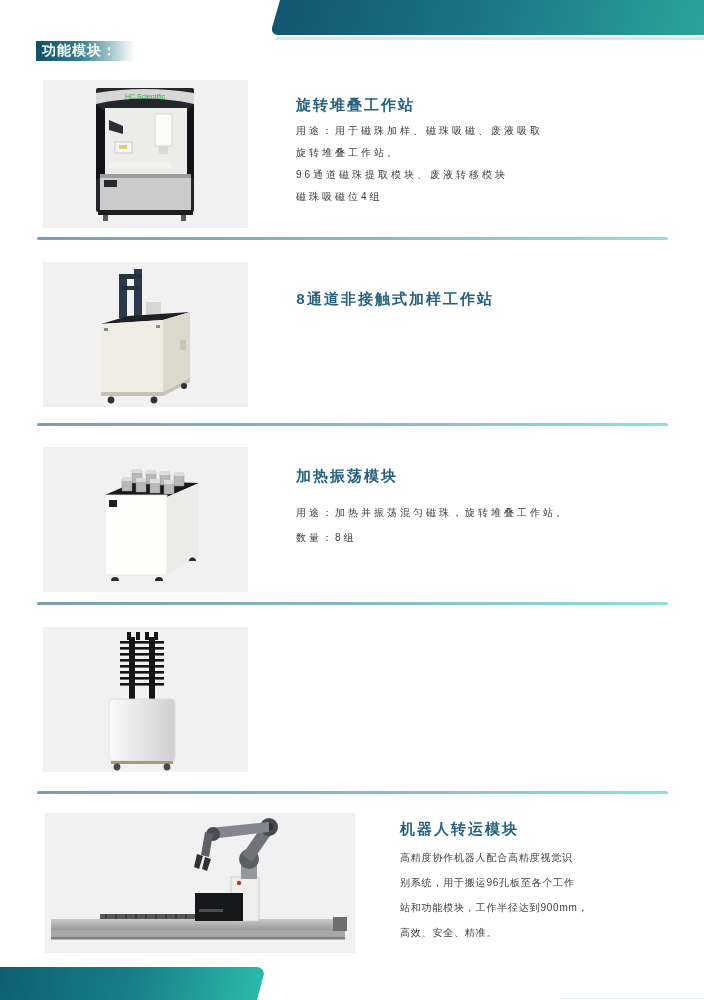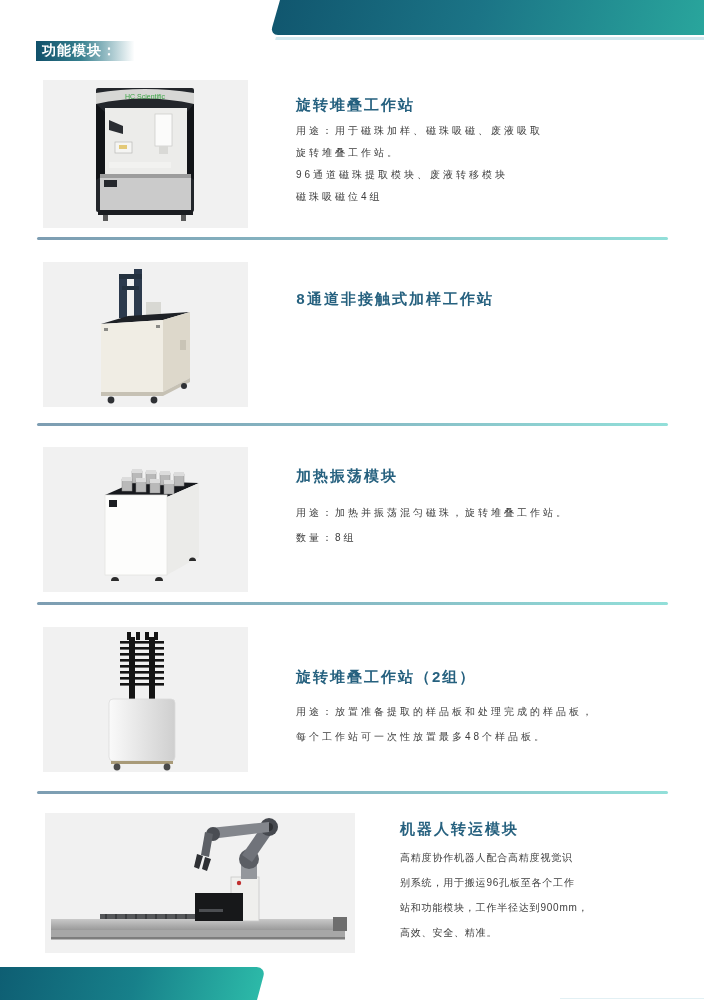--- a/index.html
+++ b/index.html
@@ -236,28 +236,20 @@
           <rect x="102" y="5" width="4" height="8"></rect>
             <rect x="111" y="5" width="4" height="8"></rect>
         </g>
       </g>
       <rect x="66" y="72" width="66" height="62" rx="4" fill="url(#ped)" stroke="#dcdcdc" stroke-width="0.8"></rect>
       <rect x="68" y="134" width="62" height="3" fill="#a89a78"></rect>
       <circle cx="74" cy="140" r="3.4" fill="#4a4a4a"></circle>
       <circle cx="124" cy="140" r="3.4" fill="#4a4a4a"></circle>
     </svg>
   </div>
-  <div class="sec-text" style="top:668px;">
-    <h3>旋转堆叠工作站（2组）</h3>
-    <div class="gap-s4"></div>
-    <div class="body-s4">
-      <p>用途：放置准备提取的样品板和处理完成的样品板，</p>
-      <p>每个工作站可一次性放置最多48个样品板。</p>
-    </div>
-  </div>
 
   <div class="divider" style="top:791px;"></div>
 
   <div class="img-box" style="left:45px;top:813px;width:310px;height:140px;">
     <svg viewBox="0 0 310 140" xmlns="http://www.w3.org/2000/svg">
       <defs>
         <linearGradient id="rail" x1="0" y1="0" x2="0" y2="1">
           <stop offset="0" stop-color="#c9c9c9"></stop>
             <stop offset="1" stop-color="#9a9a9a"></stop>
         </linearGradient>

